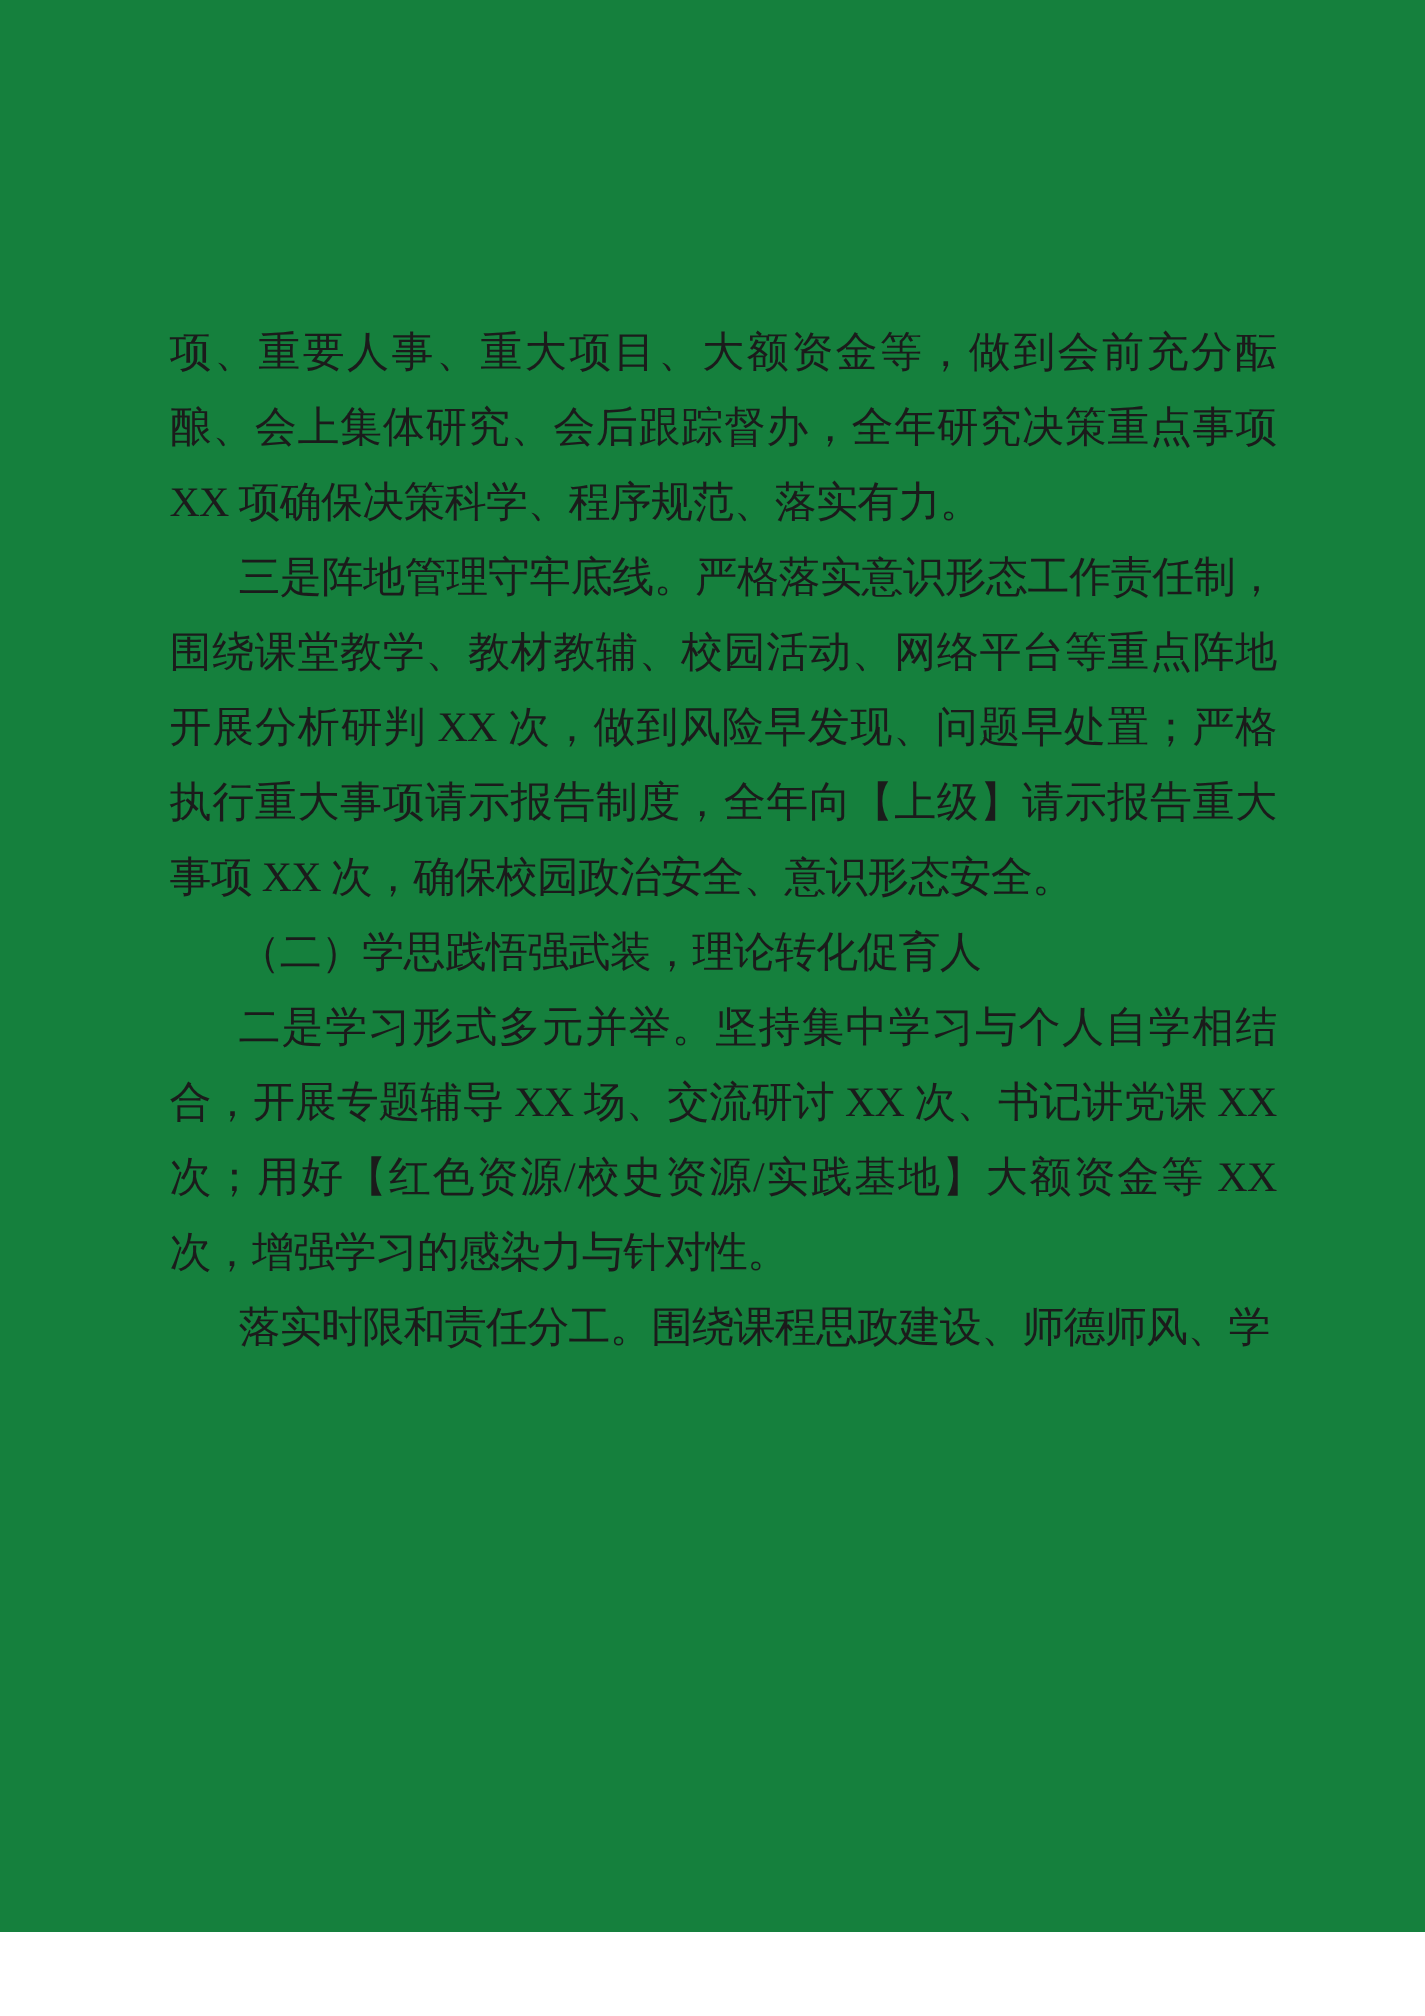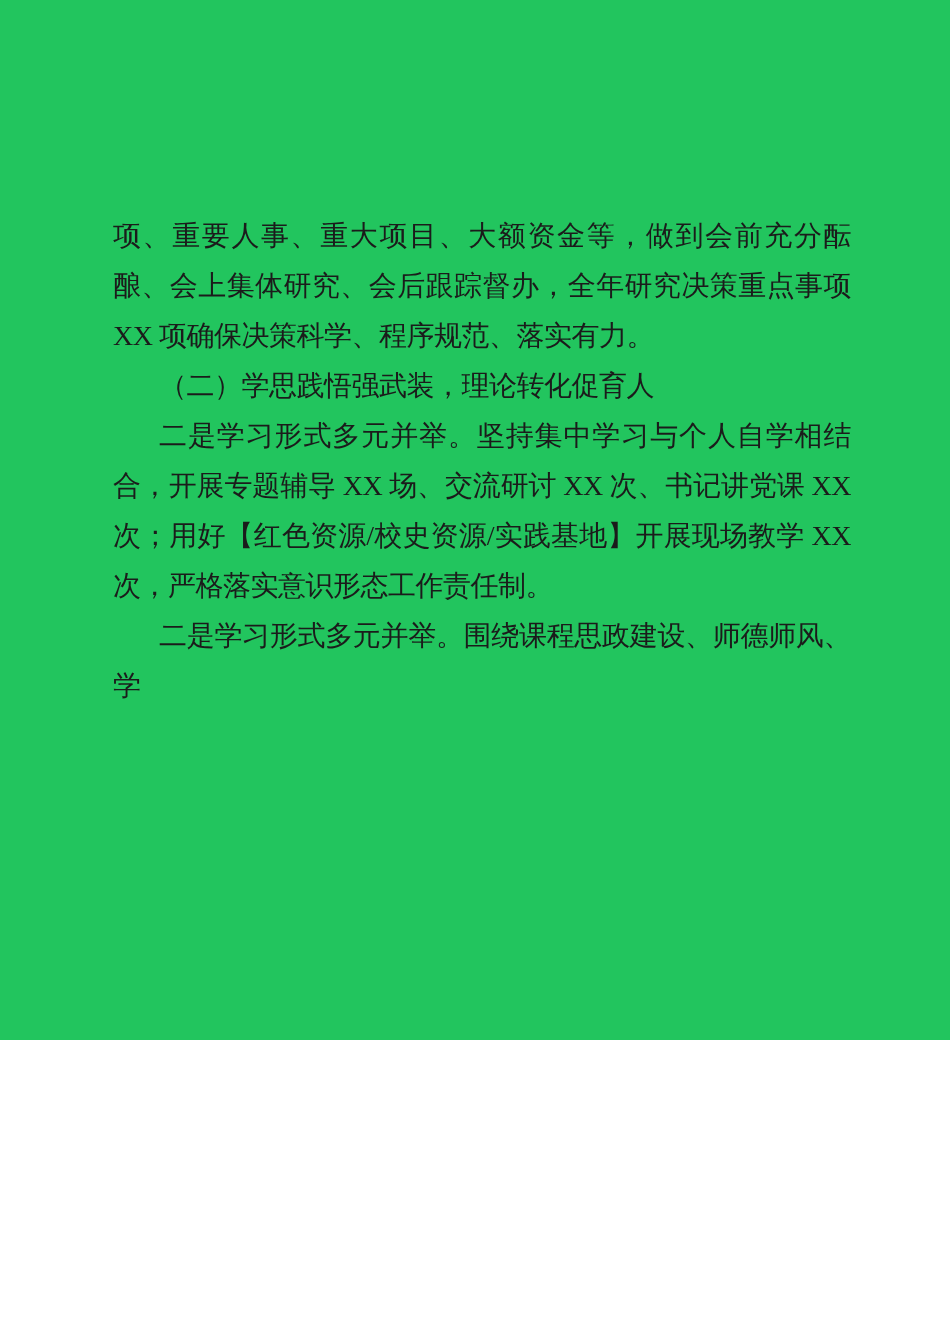--- a/index.html
+++ b/index.html
@@ -11,22 +11,22 @@
     height: 1344px;
     background: #ffffff;
     overflow: hidden;
     position: relative;
   }
   .page {
     position: absolute;
     left: 0;
     top: 0;
     width: 950px;
-    height: 1040px;
-    background: #22c55e;
+    height: 1288px;
+    background: #15803d;
   }
   .page-content {
     position: absolute;
     left: 113px;
     top: 211px;
     width: 738px;
   }
   p.para {
     margin: 0;
     padding: 0;
@@ -44,17 +44,18 @@
   }
   p.para.kaiti {
   }
 </style>
 </head>
 <body>
 
 <div class="page">
   <div class="page-content">
     <p class="para">项、重要人事、重大项目、大额资金等，做到会前充分酝酿、会上集体研究、会后跟踪督办，全年研究决策重点事项 XX 项确保决策科学、程序规范、落实有力。</p>
+    <p class="para indent">三是阵地管理守牢底线。严格落实意识形态工作责任制，围绕课堂教学、教材教辅、校园活动、网络平台等重点阵地开展分析研判 XX 次，做到风险早发现、问题早处置；严格执行重大事项请示报告制度，全年向【上级】请示报告重大事项 XX 次，确保校园政治安全、意识形态安全。</p>
     <p class="para indent kaiti">（二）学思践悟强武装，理论转化促育人</p>
-    <p class="para indent">二是学习形式多元并举。坚持集中学习与个人自学相结合，开展专题辅导 XX 场、交流研讨 XX 次、书记讲党课 XX 次；用好【红色资源/校史资源/实践基地】开展现场教学 XX 次，严格落实意识形态工作责任制。</p>
-    <p class="para indent">二是学习形式多元并举。围绕课程思政建设、师德师风、学</p>
+    <p class="para indent">二是学习形式多元并举。坚持集中学习与个人自学相结合，开展专题辅导 XX 场、交流研讨 XX 次、书记讲党课 XX 次；用好【红色资源/校史资源/实践基地】大额资金等 XX 次，增强学习的感染力与针对性。</p>
+    <p class="para indent">落实时限和责任分工。围绕课程思政建设、师德师风、学</p>
   </div>
 </div>
 
 </body></html>

